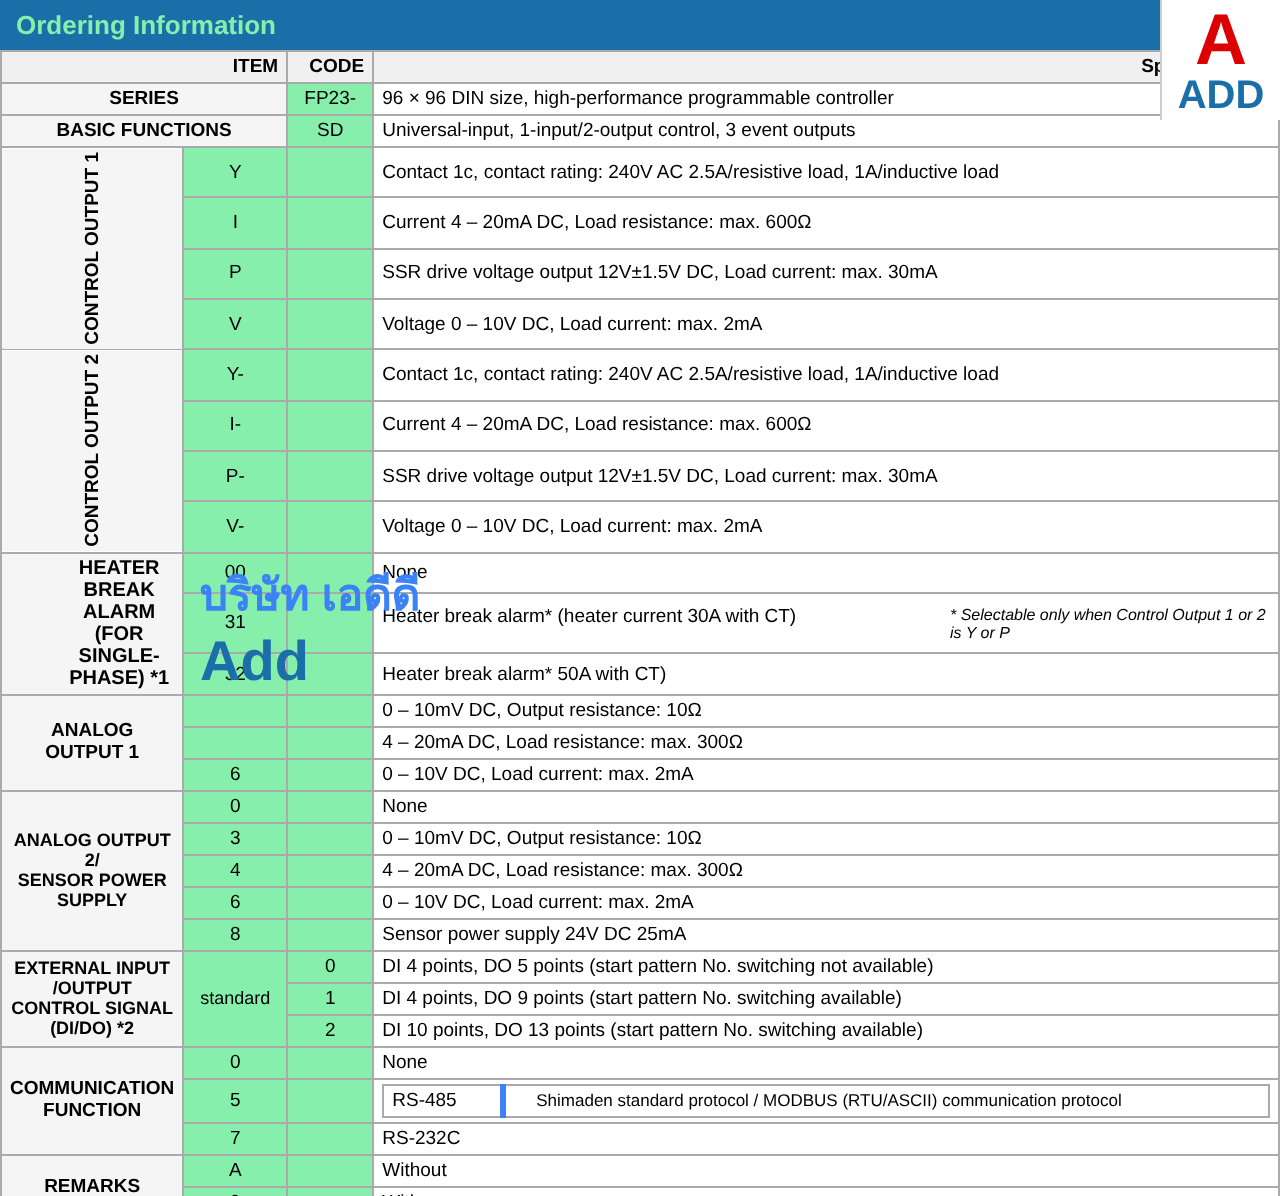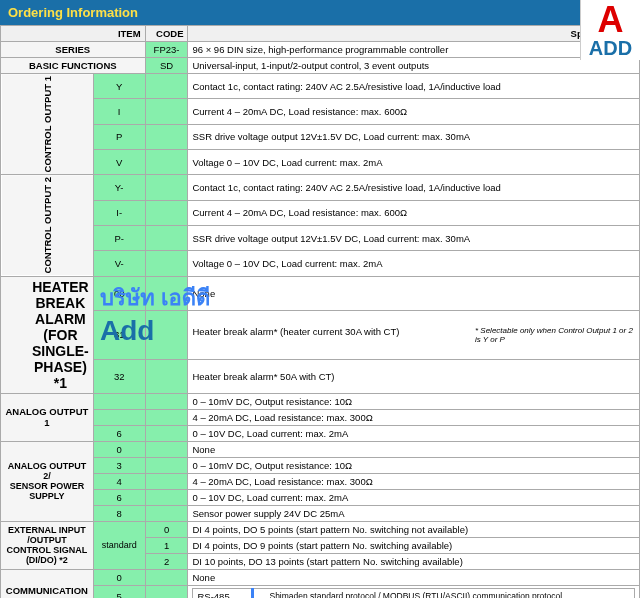--- a/index.html
+++ b/index.html
@@ -12,21 +12,21 @@
       position: relative;
       overflow: hidden;
     }
     .page-wrapper {
       width: 640px;
       position: relative;
     }
     
     .header {
       background: #1a6fa8;
-      color: #fde047;
+      color: #86efac;
       font-weight: bold;
       font-size: 13px;
       padding: 5px 8px;
     }
     
     .main-table {
       width: 100%;
       border-collapse: collapse;
       font-size: 9.5px;
     }
@@ -185,21 +185,21 @@
         <td class="code-cell"></td>
         <td class="spec-cell">SSR drive voltage output 12V±1.5V DC, Load current: max. 30mA</td>
       </tr>
       <tr>
         <td class="code-cell">V-</td>
         <td class="code-cell"></td>
         <td class="spec-cell">Voltage 0 – 10V DC, Load current: max. 2mA</td>
       </tr>
 
       <tr>
-        <td class="label-cell" rowspan="3" style="font-size:14px;width:80px;padding-left:31px;">HEATER BREAK ALARM<br>(FOR SINGLE-PHASE) *1</td>
+        <td class="label-cell" rowspan="3" style="font-size:10px;width:80px;padding-left:31px;">HEATER BREAK ALARM<br>(FOR SINGLE-PHASE) *1</td>
         <td class="code-cell">00</td>
         <td class="code-cell"></td>
         <td class="spec-cell">None</td>
       </tr>
       <tr>
         <td class="code-cell">31</td>
         <td class="code-cell"></td>
         <td class="spec-cell">
           <span>Heater break alarm*
 (heater current 30A with CT)</span>

